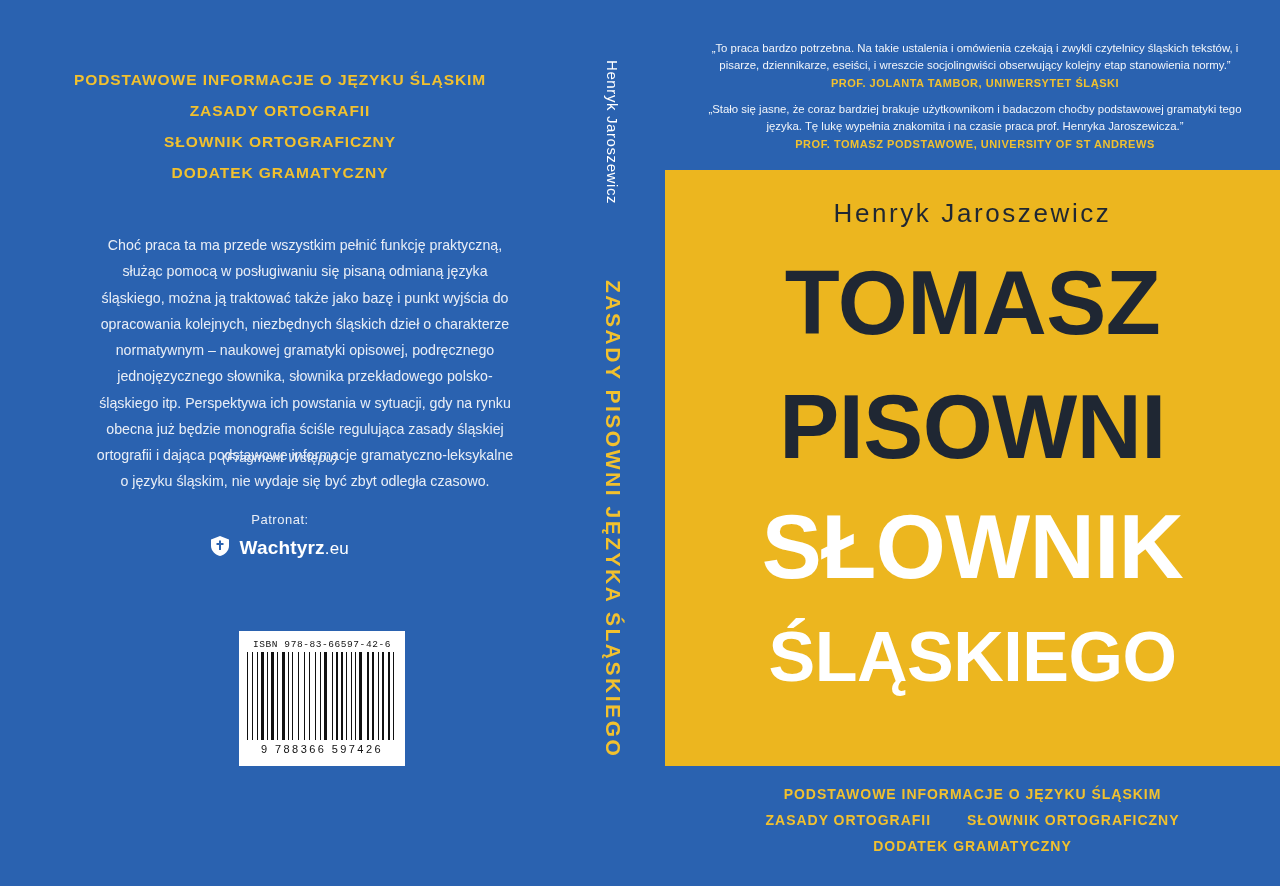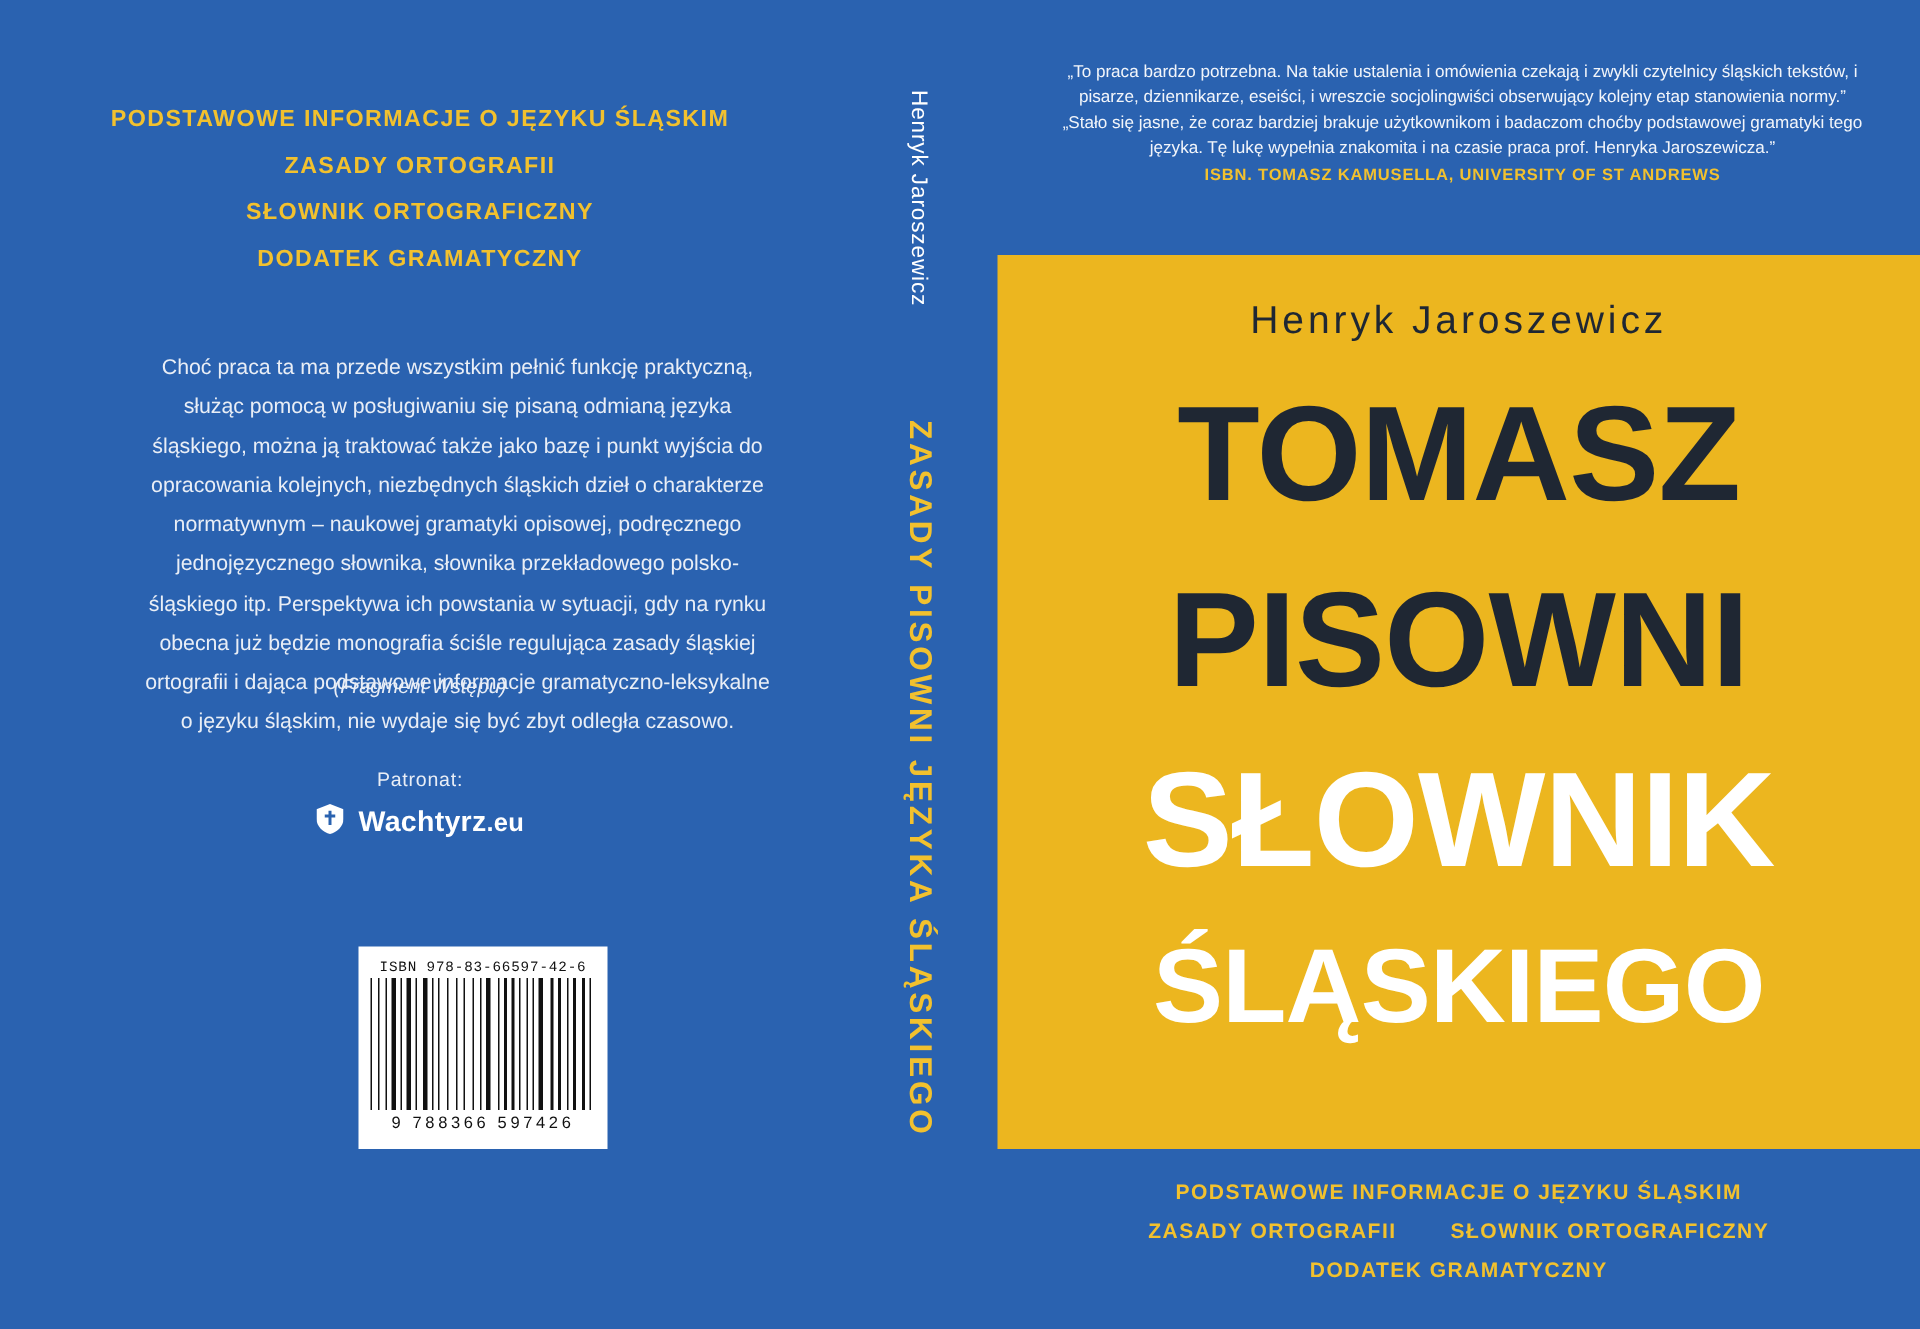--- a/index.html
+++ b/index.html
@@ -81,21 +81,21 @@
     font-size: 19px;
     font-weight: bold;
     letter-spacing: 0.01em;
   }
   .patron-logo .shield {
     display: inline-block;
     vertical-align: -2px;
     margin-right: 5px;
   }
   .patron-logo .tld {
-    font-weight: bold;
+    font-weight: normal;
     font-size: 17px;
   }
   .price {
     position: absolute;
     left: 0;
     top: 608px;
     width: 560px;
     text-align: center;
     color: #e9eef6;
     font-size: 13.5px;
@@ -356,22 +356,23 @@
 
   <div class="spine">
     <div class="spine-author">Henryk Jaroszewicz</div>
     <div class="spine-title">ZASADY PISOWNI JĘZYKA ŚLĄSKIEGO</div>
   </div>
 
   <div class="front-panel">
 
     <div class="blurbs">
       <div>„To praca bardzo potrzebna. Na takie ustalenia i omówienia czekają i zwykli czytelnicy śląskich tekstów, i pisarze, dziennikarze, eseiści, i wreszcie socjolingwiści obserwujący kolejny etap stanowienia normy.”</div>
+      <div class="blurb-attrib">PROF. JOLANTA TAMBOR, UNIWERSYTET ŚLĄSKI</div>
       <div>„Stało się jasne, że coraz bardziej brakuje użytkownikom i badaczom choćby podstawowej gramatyki tego języka. Tę lukę wypełnia znakomita i na czasie praca prof. Henryka Jaroszewicza.”</div>
-      <div class="blurb-attrib">ISBN. TOMASZ KAMUSELLA, UNIVERSITY OF ST ANDREWS</div>
+      <div class="blurb-attrib">PROF. TOMASZ PODSTAWOWE, UNIVERSITY OF ST ANDREWS</div>
     </div>
 
     <div class="yellow-block">
       <div class="front-author">Henryk Jaroszewicz</div>
       <div class="title-line tl1">TOMASZ</div>
       <div class="title-line tl2">PISOWNI</div>
       <div class="title-line tl3">SŁOWNIK</div>
       <div class="title-line tl4">ŚLĄSKIEGO</div>
     </div>
 

